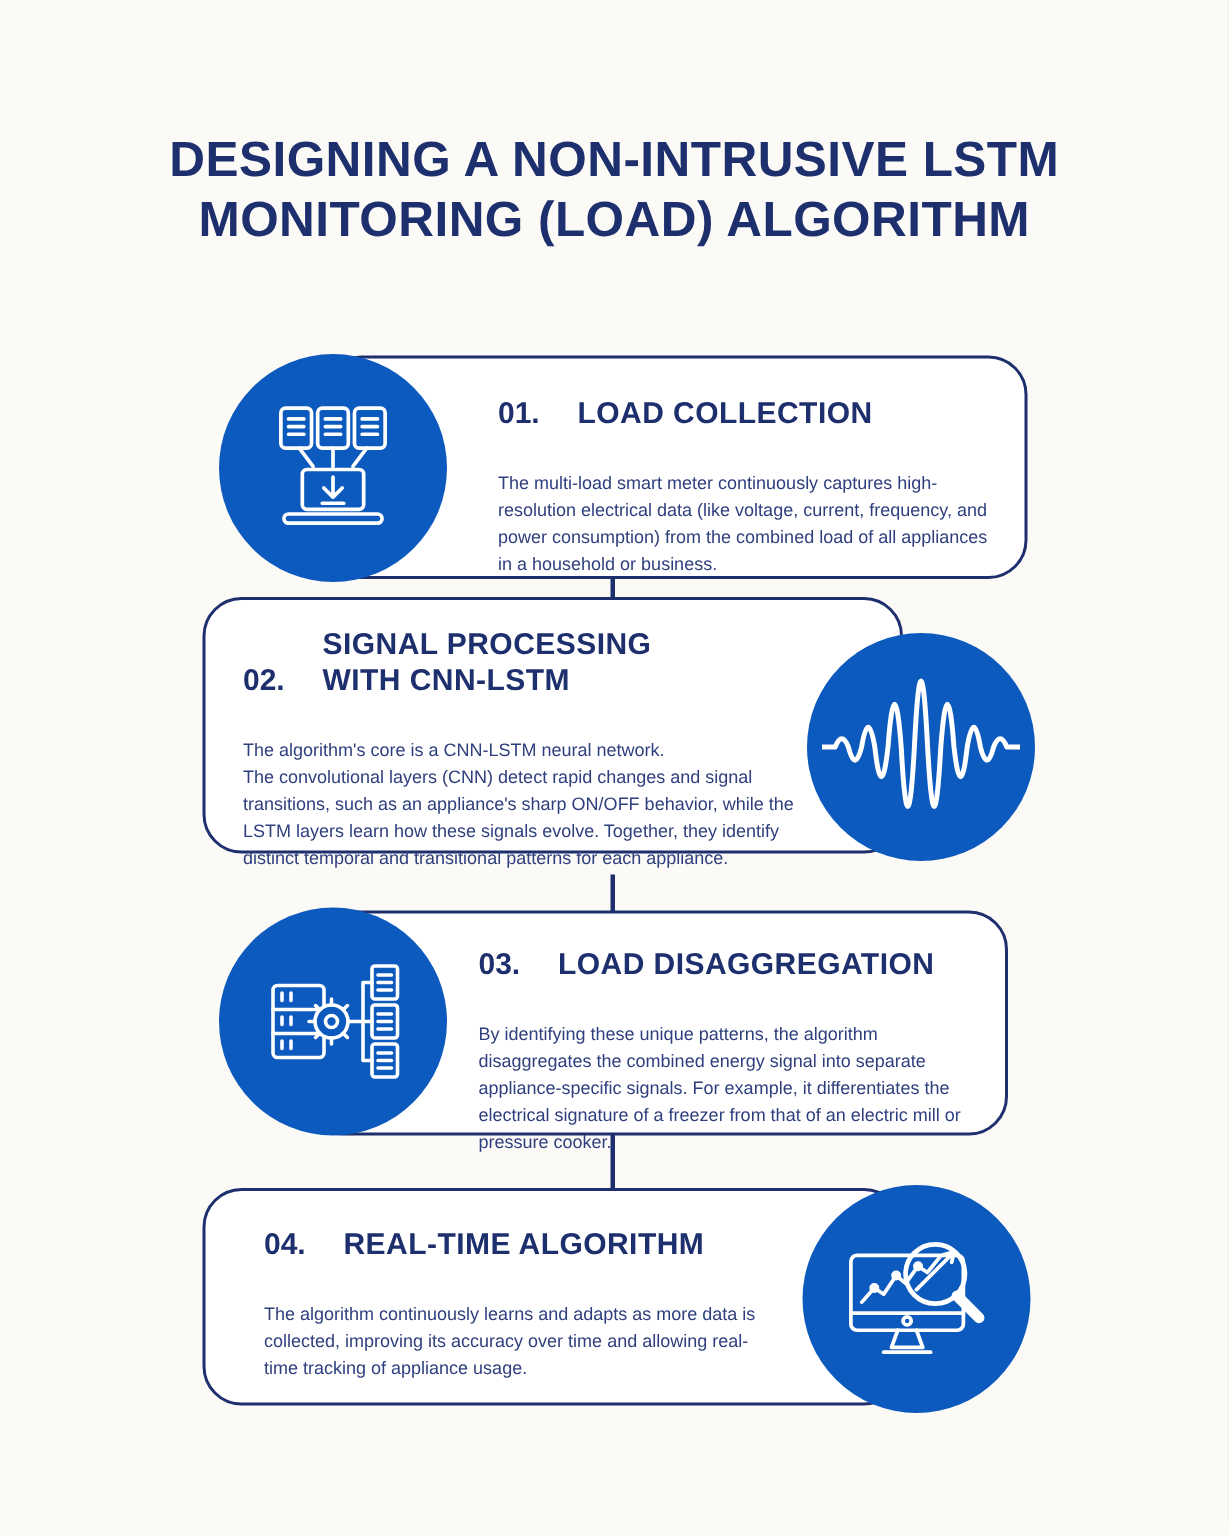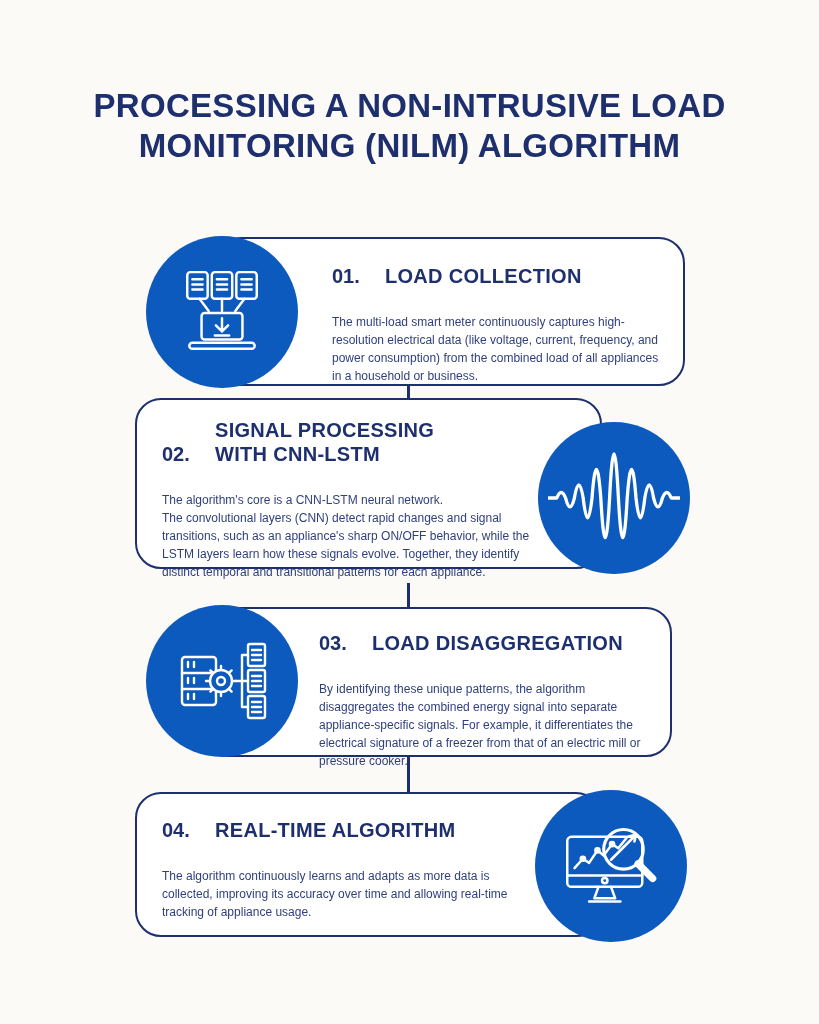--- a/index.html
+++ b/index.html
@@ -48,21 +48,21 @@
   .card {
     position: absolute;
     background: var(--card_bg);
     border: 2.5px solid var(--navy);
     border-radius: 26px;
     z-index: 2;
   }
   #card-1 { left: 215px; top: 237px; width: 470px; height: 149px; padding: 25px 14px 0 115px; }
   #card-2 { left: 135px; top: 398px; width: 467px; height: 171px; padding: 18px 48px 0 25px; }
   #card-3 { left: 202px; top: 607px; width: 470px; height: 150px; padding: 22px 14px 0 115px; }
-  #card-4 { left: 135px; top: 792px; width: 467px; height: 145px; padding: 24px 90px 0 25px; }
+  #card-4 { left: 135px; top: 792px; width: 467px; height: 145px; padding: 24px 90px 0 39px; }
 
   .step-head { display: flex; align-items: flex-end; }
   .step-number {
     width: 53px;
     flex-shrink: 0;
     color: var(--navy);
     font-size: 20px;
     font-weight: bold;
   }
   .step-title {
@@ -106,22 +106,22 @@
     stroke-linejoin: round;
   }
 </style>
 </head>
 <body>
 
 <div class="page">
 
   <header>
     <h1 class="title">
-      <span class="line">PROCESSING A NON-INTRUSIVE LOAD</span>
-      <span class="line">MONITORING (NILM) ALGORITHM</span>
+      <span class="line">DESIGNING A NON-INTRUSIVE LSTM</span>
+      <span class="line">MONITORING (LOAD) ALGORITHM</span>
     </h1>
   </header>
 
   <div class="connector" id="conn-1"></div>
   <div class="connector" id="conn-2"></div>
   <div class="connector" id="conn-3"></div>
 
   <section class="card" id="card-1">
     <div class="step-head">
       <span class="step-number">01.</span>

